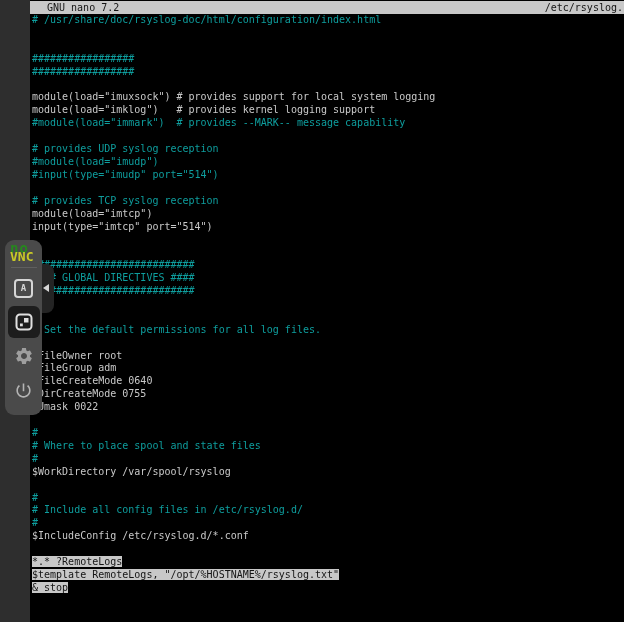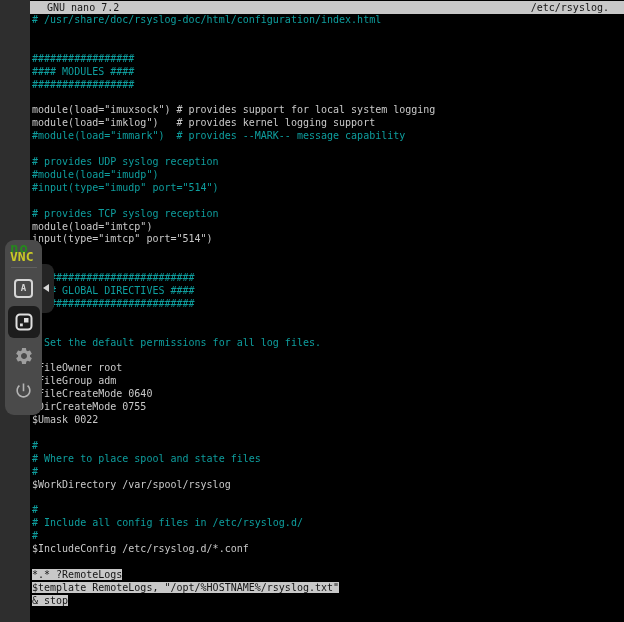--- a/index.html
+++ b/index.html
@@ -6,21 +6,21 @@
   #screen{position:relative;width:624px;height:622px;overflow:hidden;background:#14532d;
           font-family:"DejaVu Sans Mono",monospace;}
   
   .left-strip{position:absolute;left:0;top:0;width:30px;height:622px;background:#2e2e2e;}
   
   .terminal{position:absolute;left:30px;top:0;width:594px;height:622px;background:#000;}
   .titlebar{position:absolute;left:0;top:1px;width:594px;height:13px;background:#c8c8c8;
             color:#141414;font-size:10px;line-height:13px;display:flex;justify-content:space-between;
             white-space:pre;overflow:hidden;}
   .titlebar .app{padding-left:17px;}
-  .titlebar .file{padding-right:15px;}
+  .titlebar .file{padding-right:1px;}
   .editor{position:absolute;left:2px;top:14px;width:590px;
           font-size:10px;line-height:12.92px;}
   .line{height:12.92px;white-space:pre;}
   .c-comment{color:#0e9e9e;}
   .c-code{color:#c9c9c9;}
   .line .sel{background:#c8c8c8;color:#141414;}
   
   .vnc-panel{position:absolute;left:5px;top:240px;width:37px;height:175px;background:#4a4a4a;
              border-radius:9px;z-index:5;display:flex;flex-direction:column;align-items:center;}
   .vnc-logo{margin-top:4px;text-align:left;width:27px;font-weight:bold;
@@ -51,21 +51,20 @@
   <div class="terminal">
     <div class="titlebar">
       <span class="app">GNU nano 7.2</span>
       <span class="file">/etc/rsyslog.</span>
     </div>
     <div class="editor">
         <div class="line c-comment"># /usr/share/doc/rsyslog-doc/html/configuration/index.html</div>
         <div class="line c-code"></div>
         <div class="line c-code"></div>
         <div class="line c-comment">#################</div>
-        <div class="line c-comment">#### MODULES ####</div>
         <div class="line c-comment">#################</div>
         <div class="line c-code"></div>
         <div class="line c-code">module(load="imuxsock") # provides support for local system logging</div>
         <div class="line c-code">module(load="imklog")   # provides kernel logging support</div>
         <div class="line c-comment">#module(load="immark")  # provides --MARK-- message capability</div>
         <div class="line c-code"></div>
         <div class="line c-comment"># provides UDP syslog reception</div>
         <div class="line c-comment">#module(load="imudp")</div>
         <div class="line c-comment">#input(type="imudp" port="514")</div>
         <div class="line c-code"></div>

